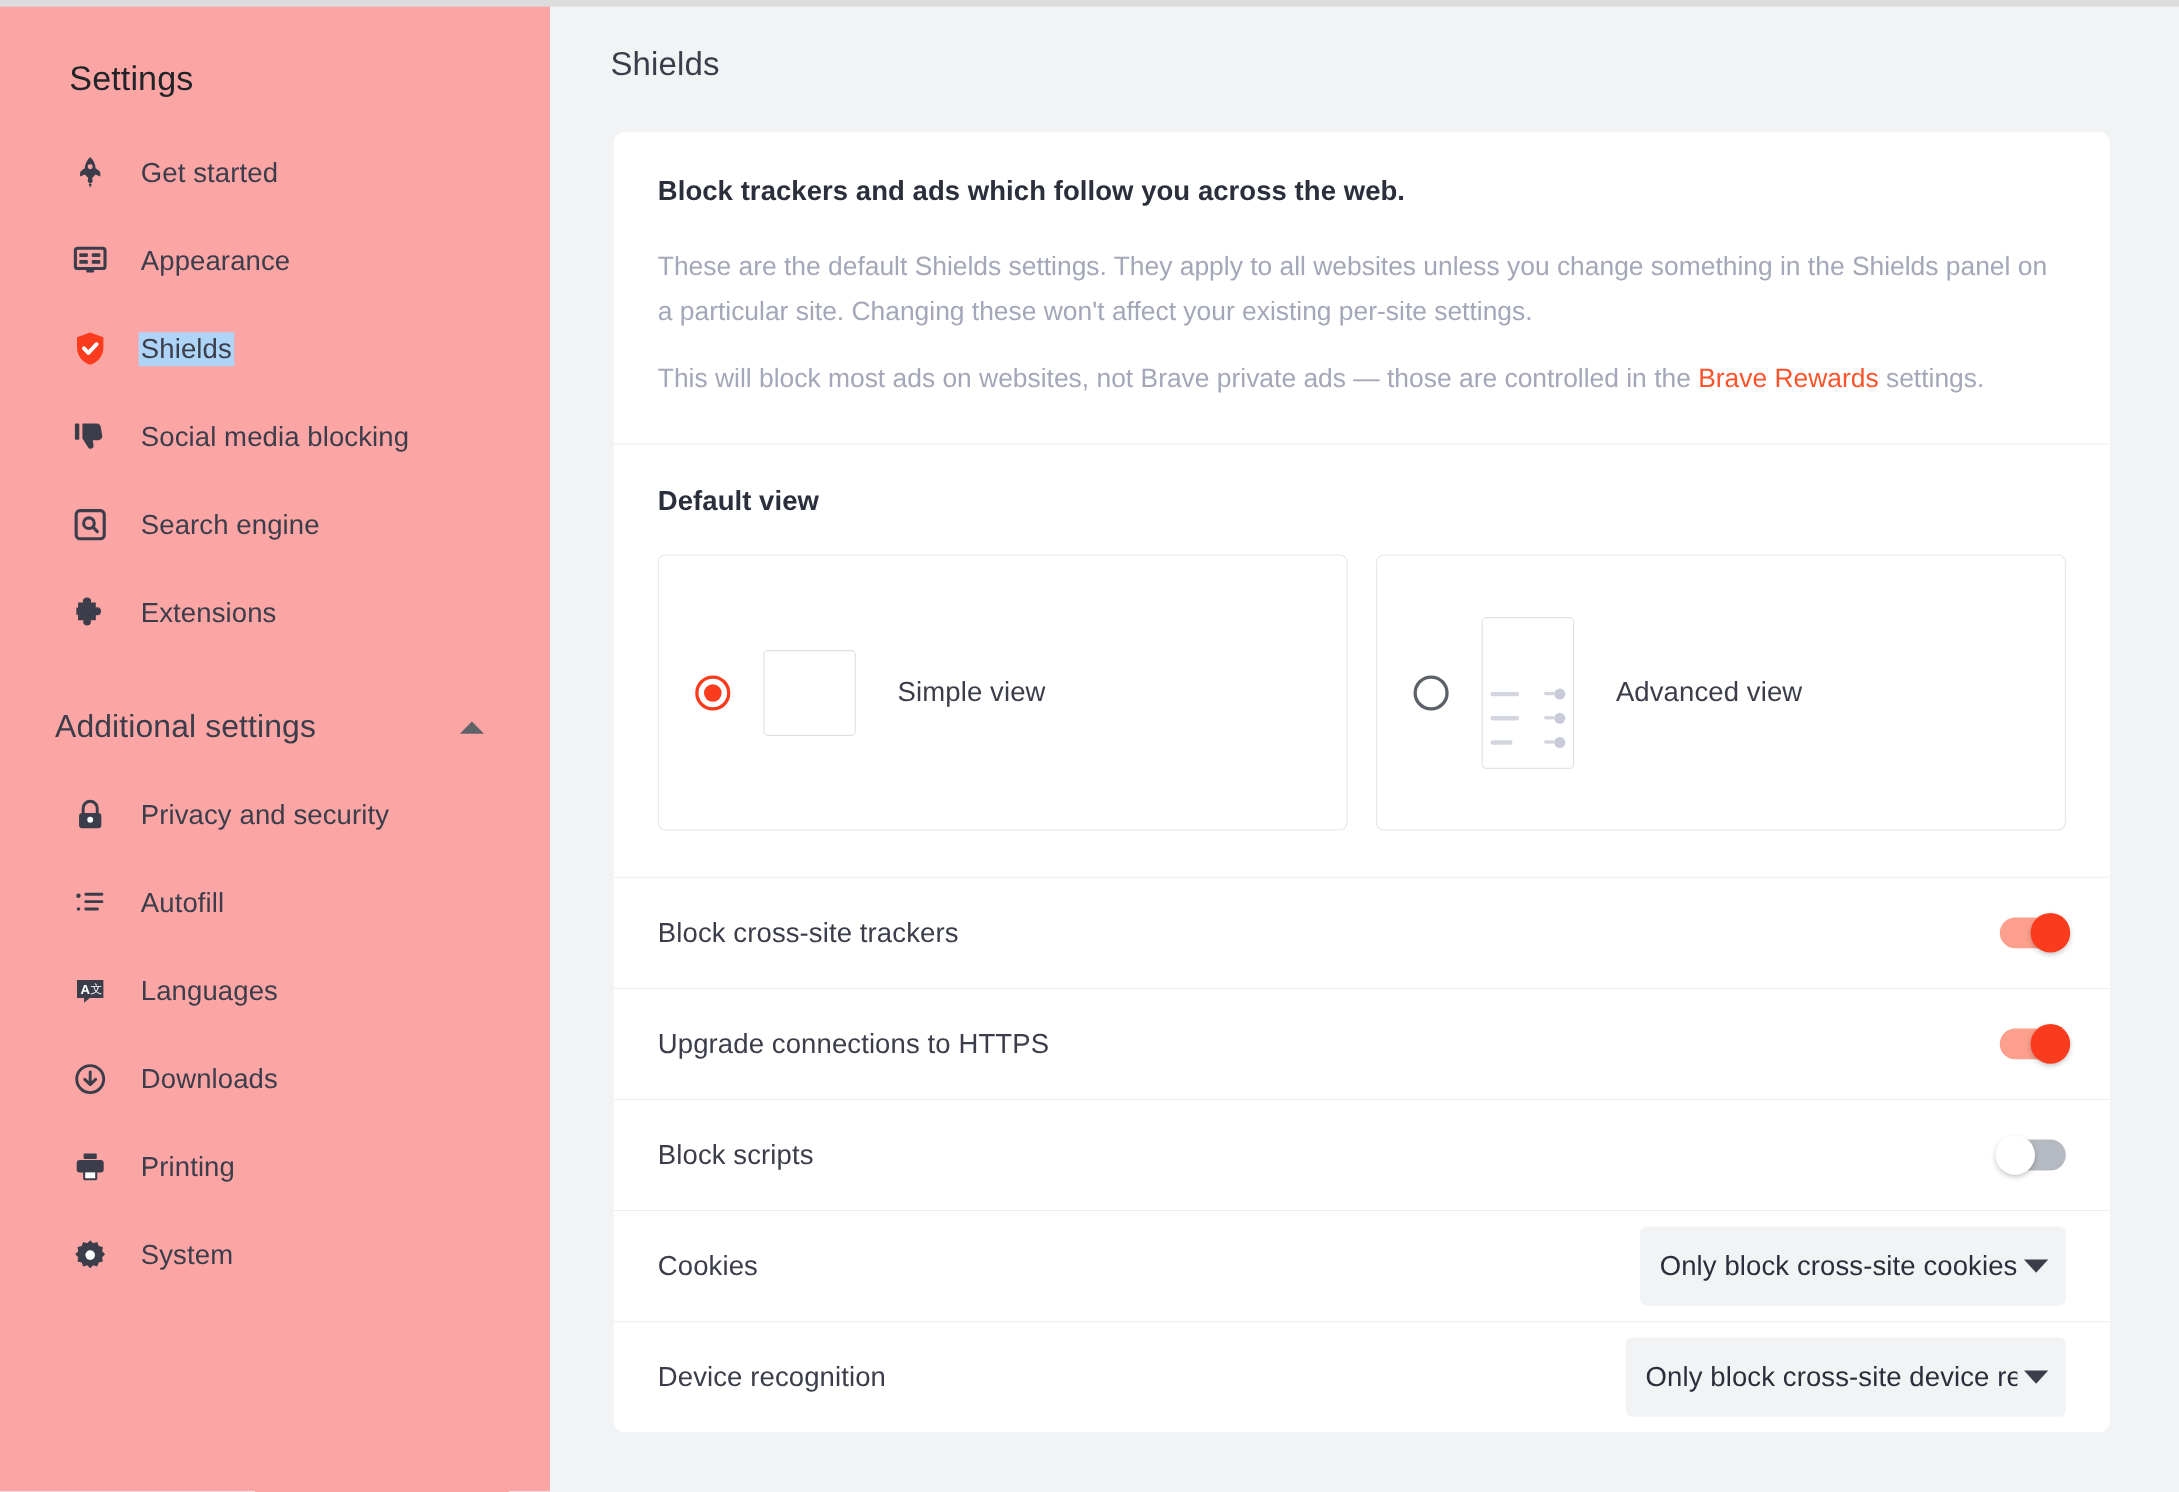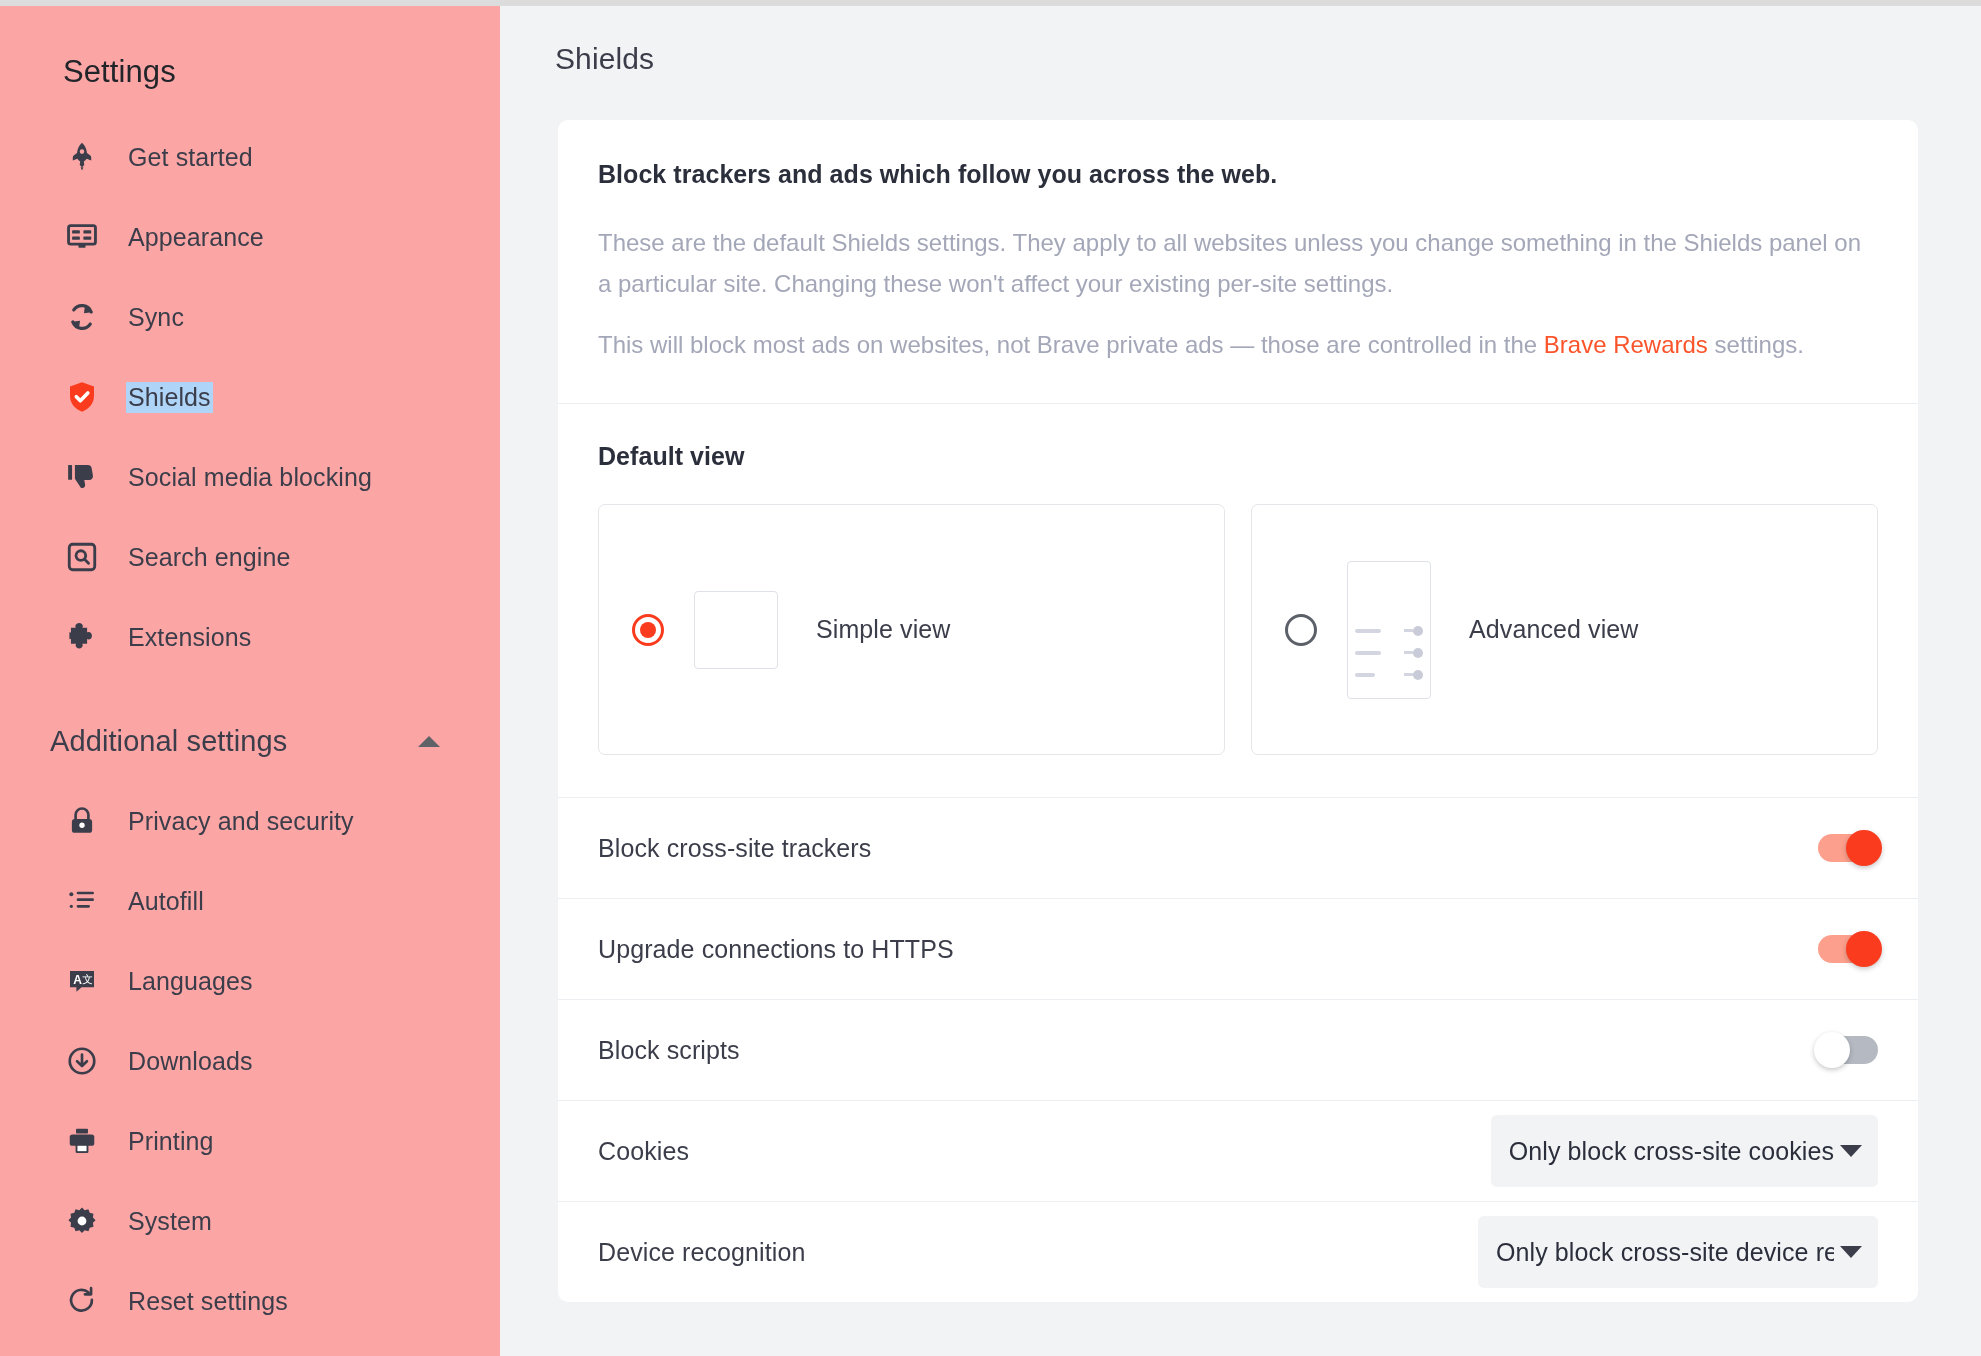--- a/index.html
+++ b/index.html
@@ -337,31 +337,20 @@
             <rect x="5" y="7.2" width="5.5" height="2.4" rx="0.6" fill="currentColor" stroke="none"></rect>
             <rect x="13" y="7.2" width="5.5" height="2.4" rx="0.6" fill="currentColor" stroke="none"></rect>
             <rect x="5" y="11.6" width="5.5" height="2.4" rx="0.6" fill="currentColor" stroke="none"></rect>
             <rect x="13" y="11.6" width="5.5" height="2.4" rx="0.6" fill="currentColor" stroke="none"></rect>
             <rect x="9.5" y="17" width="5" height="2.6" rx="0.5" fill="currentColor" stroke="none"></rect>
           </svg>
         </span>
         <span class="nav-label">Appearance</span>
       </li>
 
-      <li class="nav-item">
-        <span class="nav-icon">
-          <svg width="34" height="34" viewBox="0 0 24 24" fill="none" stroke="currentColor" stroke-width="2.3" stroke-linecap="round">
-            <path d="M18.5 8.5A7 7 0 006.2 7"></path>
-            <path d="M5.5 15.5A7 7 0 0017.8 17"></path>
-            <path d="M14.2 3.2L18.9 8.6 13.4 9.3" fill="currentColor" stroke="none"></path>
-            <path d="M9.8 20.8L5.1 15.4 10.6 14.7" fill="currentColor" stroke="none"></path>
-          </svg>
-        </span>
-        <span class="nav-label">Sync</span>
-      </li>
 
       <li class="nav-item selected">
         <span class="nav-icon">
           <svg width="36" height="36" viewBox="0 0 24 24">
             <path d="M12 2.2L20 5v6.2c0 5.1-3.4 9-8 10.6-4.6-1.6-8-5.5-8-10.6V5z" fill="#fb3b1e"></path>
             <path d="M8.2 11.8l2.7 2.7 5-5.2" fill="none" stroke="#ffffff" stroke-width="2.4" stroke-linecap="round" stroke-linejoin="round"></path>
           </svg>
         </span>
         <span class="nav-label">Shields</span>
       </li>
@@ -461,29 +450,20 @@
       <li class="nav-item">
         <span class="nav-icon">
           <svg width="32" height="32" viewBox="0 0 24 24" fill="currentColor">
             <path d="M12 1.8l2 2.1 2.8-.8 1 2.7 2.8.7-.4 2.9 2 2-2 2 .4 2.9-2.8.7-1 2.7-2.8-.8-2 2.1-2-2.1-2.8.8-1-2.7-2.8-.7.4-2.9-2-2 2-2-.4-2.9 2.8-.7 1-2.7 2.8.8z"></path>
             <circle cx="12" cy="12" r="3.3" fill="#ffffff"></circle>
           </svg>
         </span>
         <span class="nav-label">System</span>
       </li>
 
-      <li class="nav-item">
-        <span class="nav-icon">
-          <svg width="32" height="32" viewBox="0 0 24 24" fill="none" stroke="currentColor" stroke-width="2" stroke-linecap="round">
-            <path d="M19.4 11.2a7.8 7.8 0 11-2.5-5.5"></path>
-            <path d="M18.8 2.4v4.6h-4.6" stroke-linejoin="round"></path>
-          </svg>
-        </span>
-        <span class="nav-label">Reset settings</span>
-      </li>
     </ul>
   </aside>
 
   <main class="main">
     <div class="page-title">Shields</div>
 
     <section class="card">
 
       <div class="intro">
         <h2>Block trackers and ads which follow you across the web.</h2>

